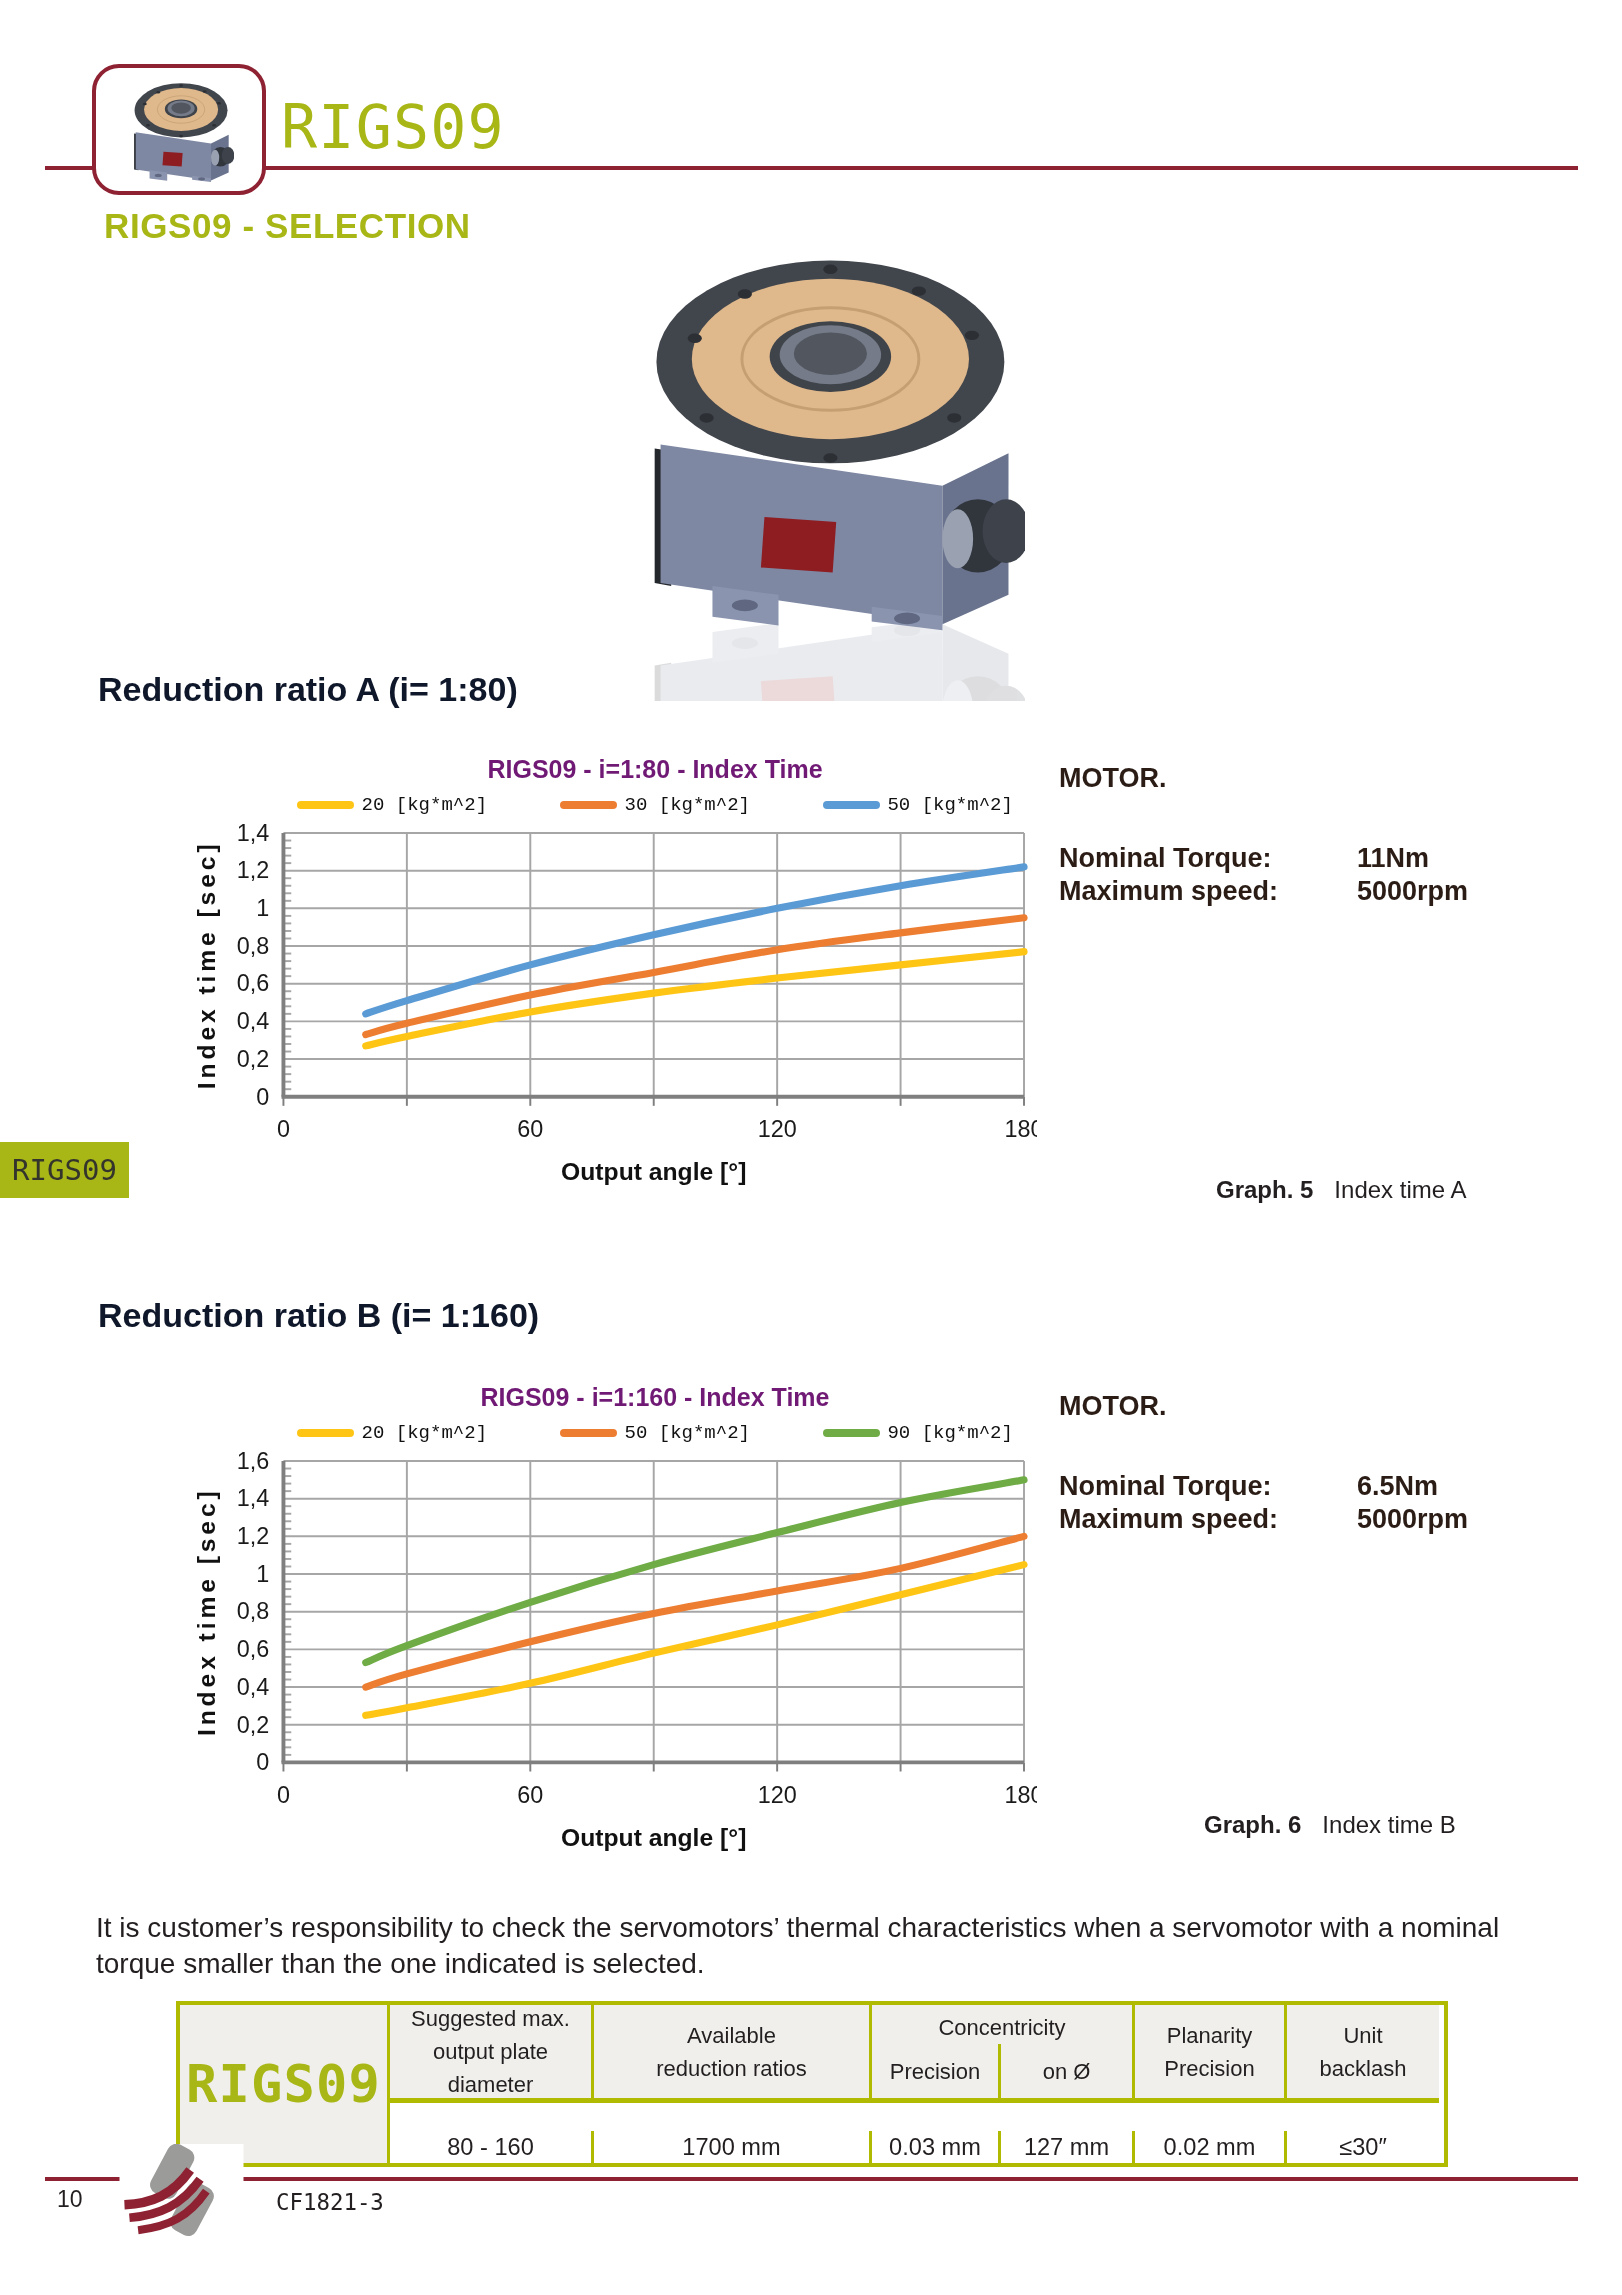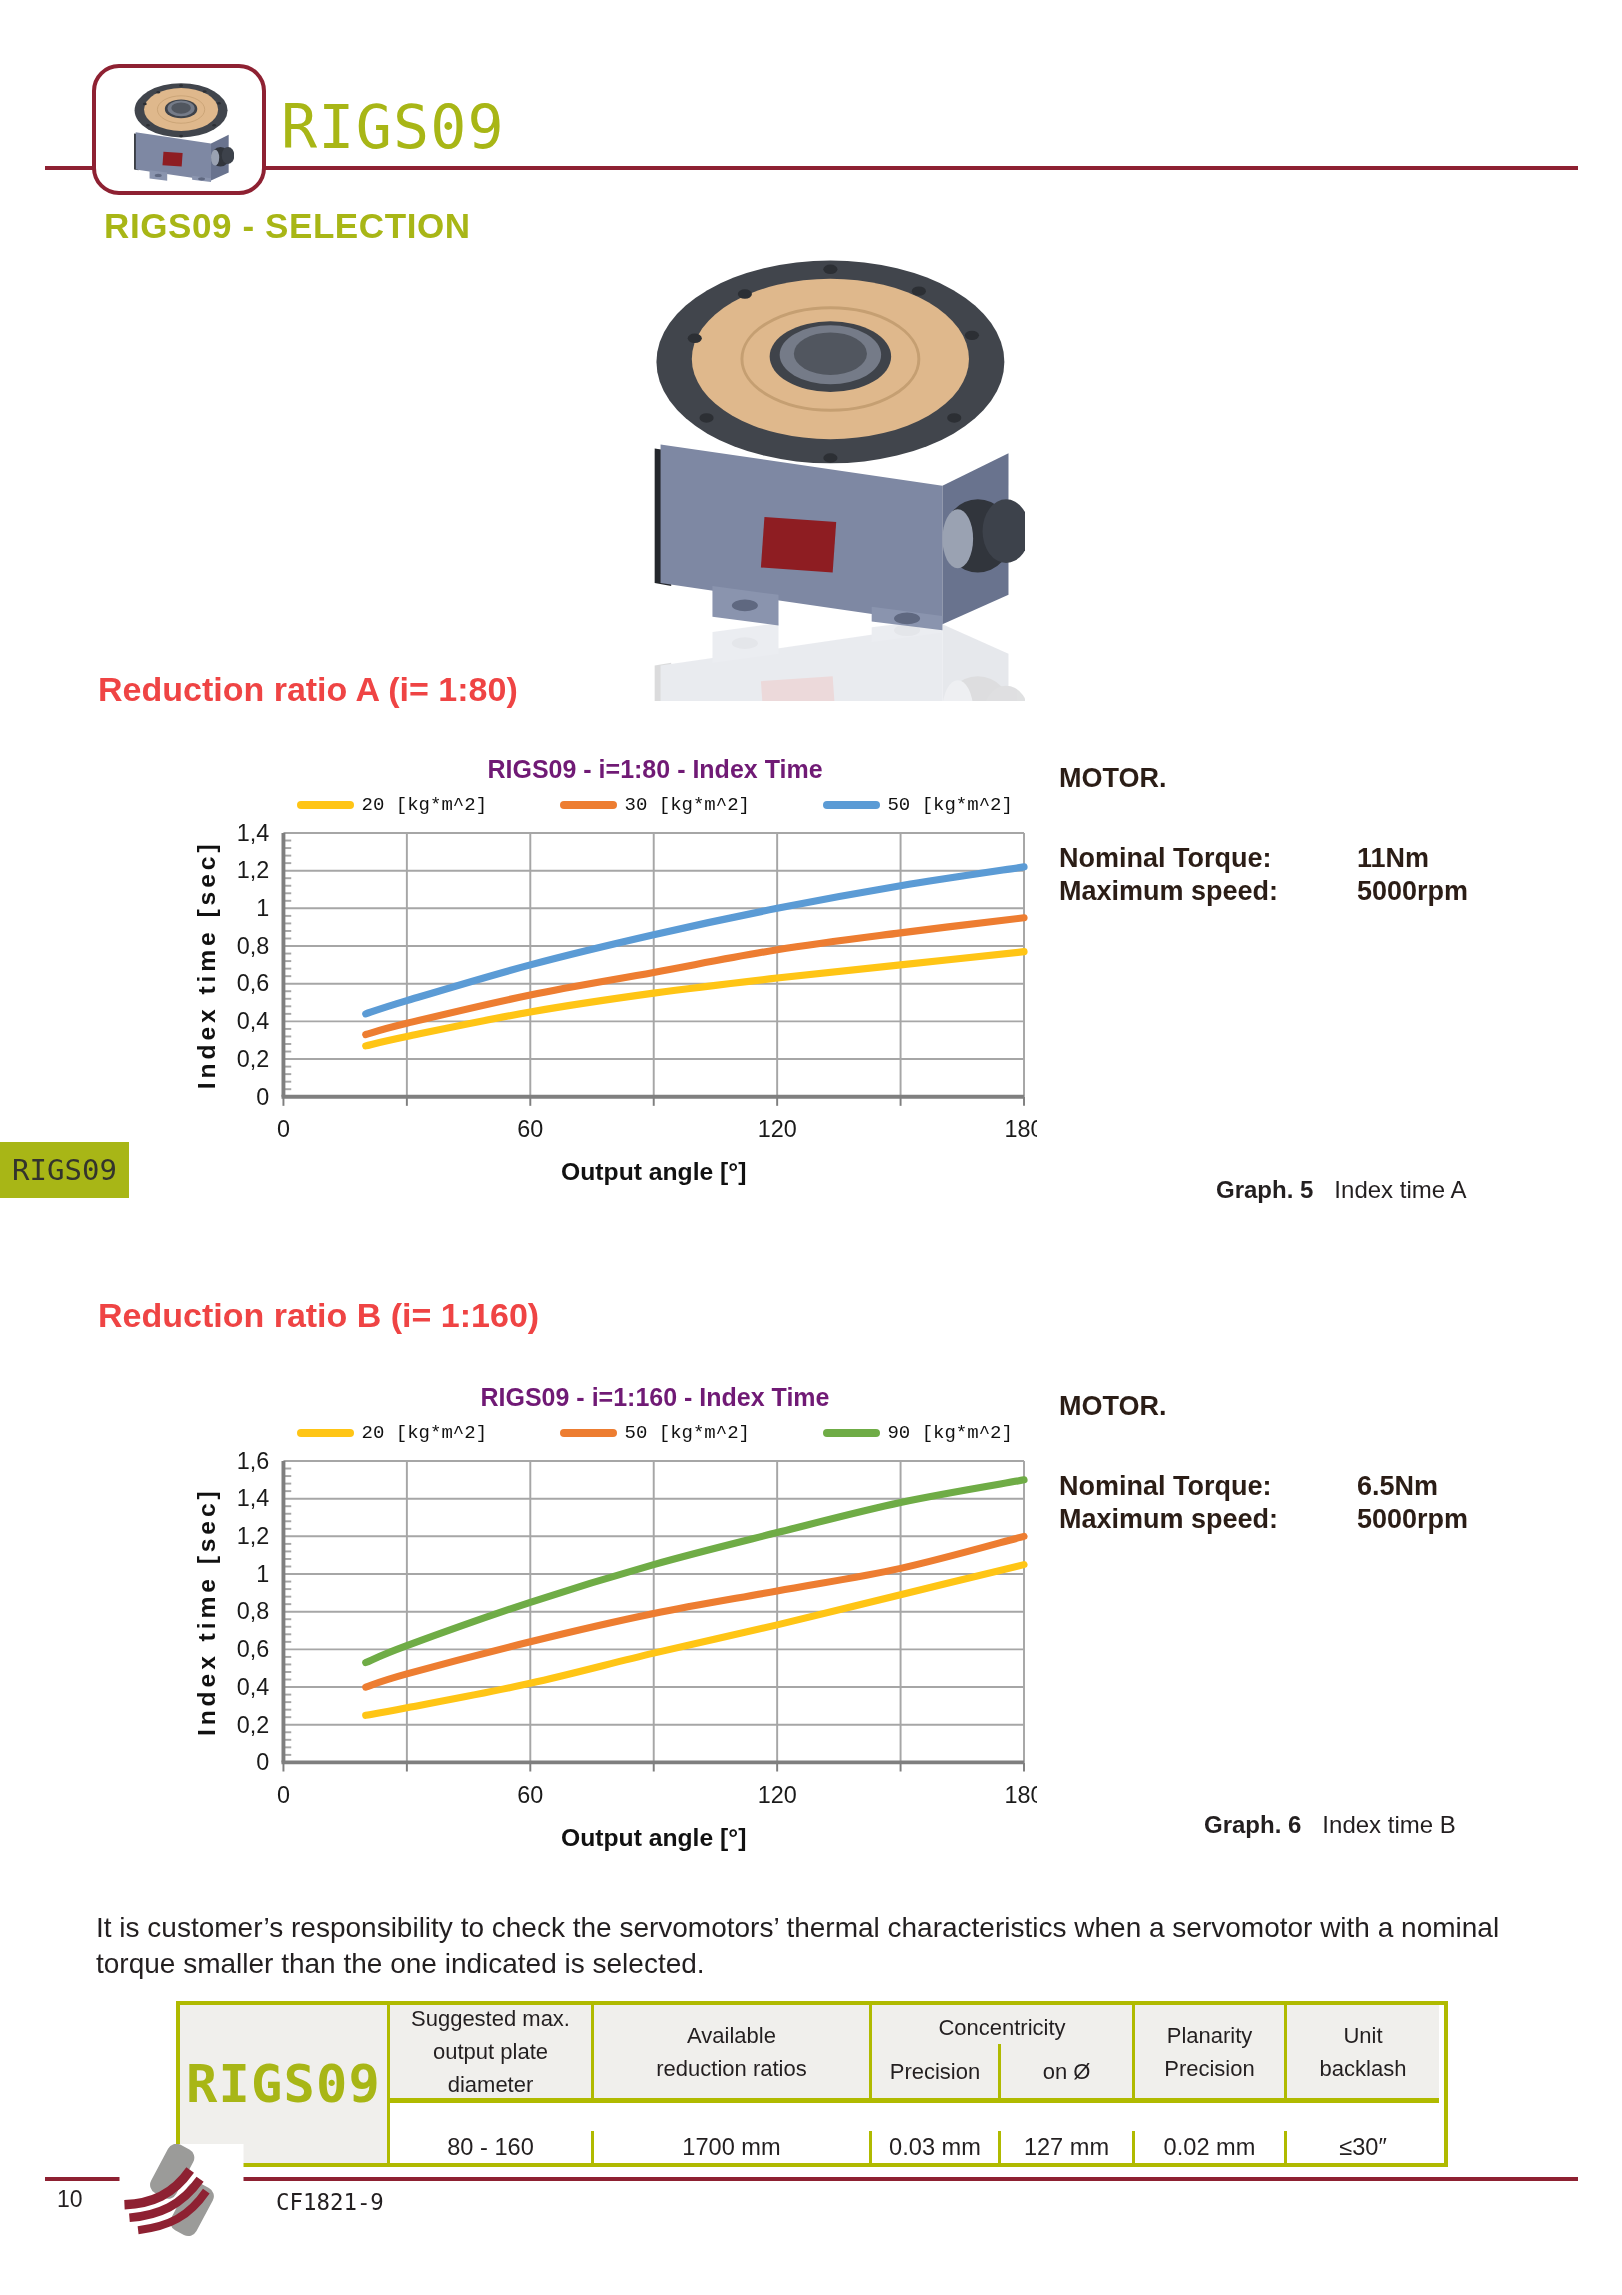--- a/index.html
+++ b/index.html
@@ -11,21 +11,21 @@
   .logo-box{position:absolute;left:92px;top:64px;width:166px;height:123px;background:#fff;
             border:4.3px solid #8e2132;border-radius:27px;display:flex;align-items:center;justify-content:center;z-index:3;}
   .brand-title{position:absolute;left:281px;top:92px;font-family:"DejaVu Sans Mono",monospace;
                font-size:60px;color:#a8b616;letter-spacing:1.2px;}
   .selection-heading{position:absolute;left:104px;top:206px;font-size:35px;font-weight:bold;color:#a8b616;letter-spacing:0.6px;}
 
   
   .product-fig{position:absolute;left:624px;top:241px;}
 
   
-  .sec-heading{position:absolute;left:98px;font-size:34px;font-weight:bold;color:#ef4444;}
+  .sec-heading{position:absolute;left:98px;font-size:34px;font-weight:bold;color:#0f172a;}
   .sec-a{top:670px;} .sec-b{top:1296px;}
 
   
   .chart-block{position:absolute;left:186px;width:851px;}
   .chart-a{top:755px;} .chart-b{top:1383px;}
   .chart-title{font-size:25px;font-weight:bold;color:#701a75;text-align:center;padding-left:87px;}
   .legend{display:flex;justify-content:center;gap:73px;padding-left:87px;margin:10px 0 3.7px 0;}
   .legend-item{display:flex;align-items:center;gap:7.5px;font-family:Liberation Mono, monospace;}
   .legend-swatch{width:57px;height:7.5px;border-radius:4.3px;display:inline-block;}
   .legend-label{font-size:19px;color:#111;}
@@ -390,16 +390,16 @@
   <div class="footer-logo">
     <svg width="127" height="93" viewBox="0 0 200 150">
       <rect width="200" height="150" fill="#ffffff"></rect>
       <rect x="62" y="0" width="46" height="88" rx="15" transform="rotate(28 85 44)" fill="#9b9b99"></rect>
       <rect x="94" y="62" width="46" height="86" rx="15" transform="rotate(28 117 105)" fill="#9b9b99"></rect>
       <path d="M8,98 C52,96 86,82 114,42" stroke="#8e2132" stroke-width="15" fill="none"></path>
       <path d="M16,119 C64,115 100,99 130,57" stroke="#8e2132" stroke-width="14" fill="none"></path>
       <path d="M30,139 C80,133 112,117 140,76" stroke="#8e2132" stroke-width="13" fill="none"></path>
     </svg>
   </div>
-  <div class="doc-code">CF1821-9</div>
+  <div class="doc-code">CF1821-3</div>
 
 </div>
 
 
 </body></html>

